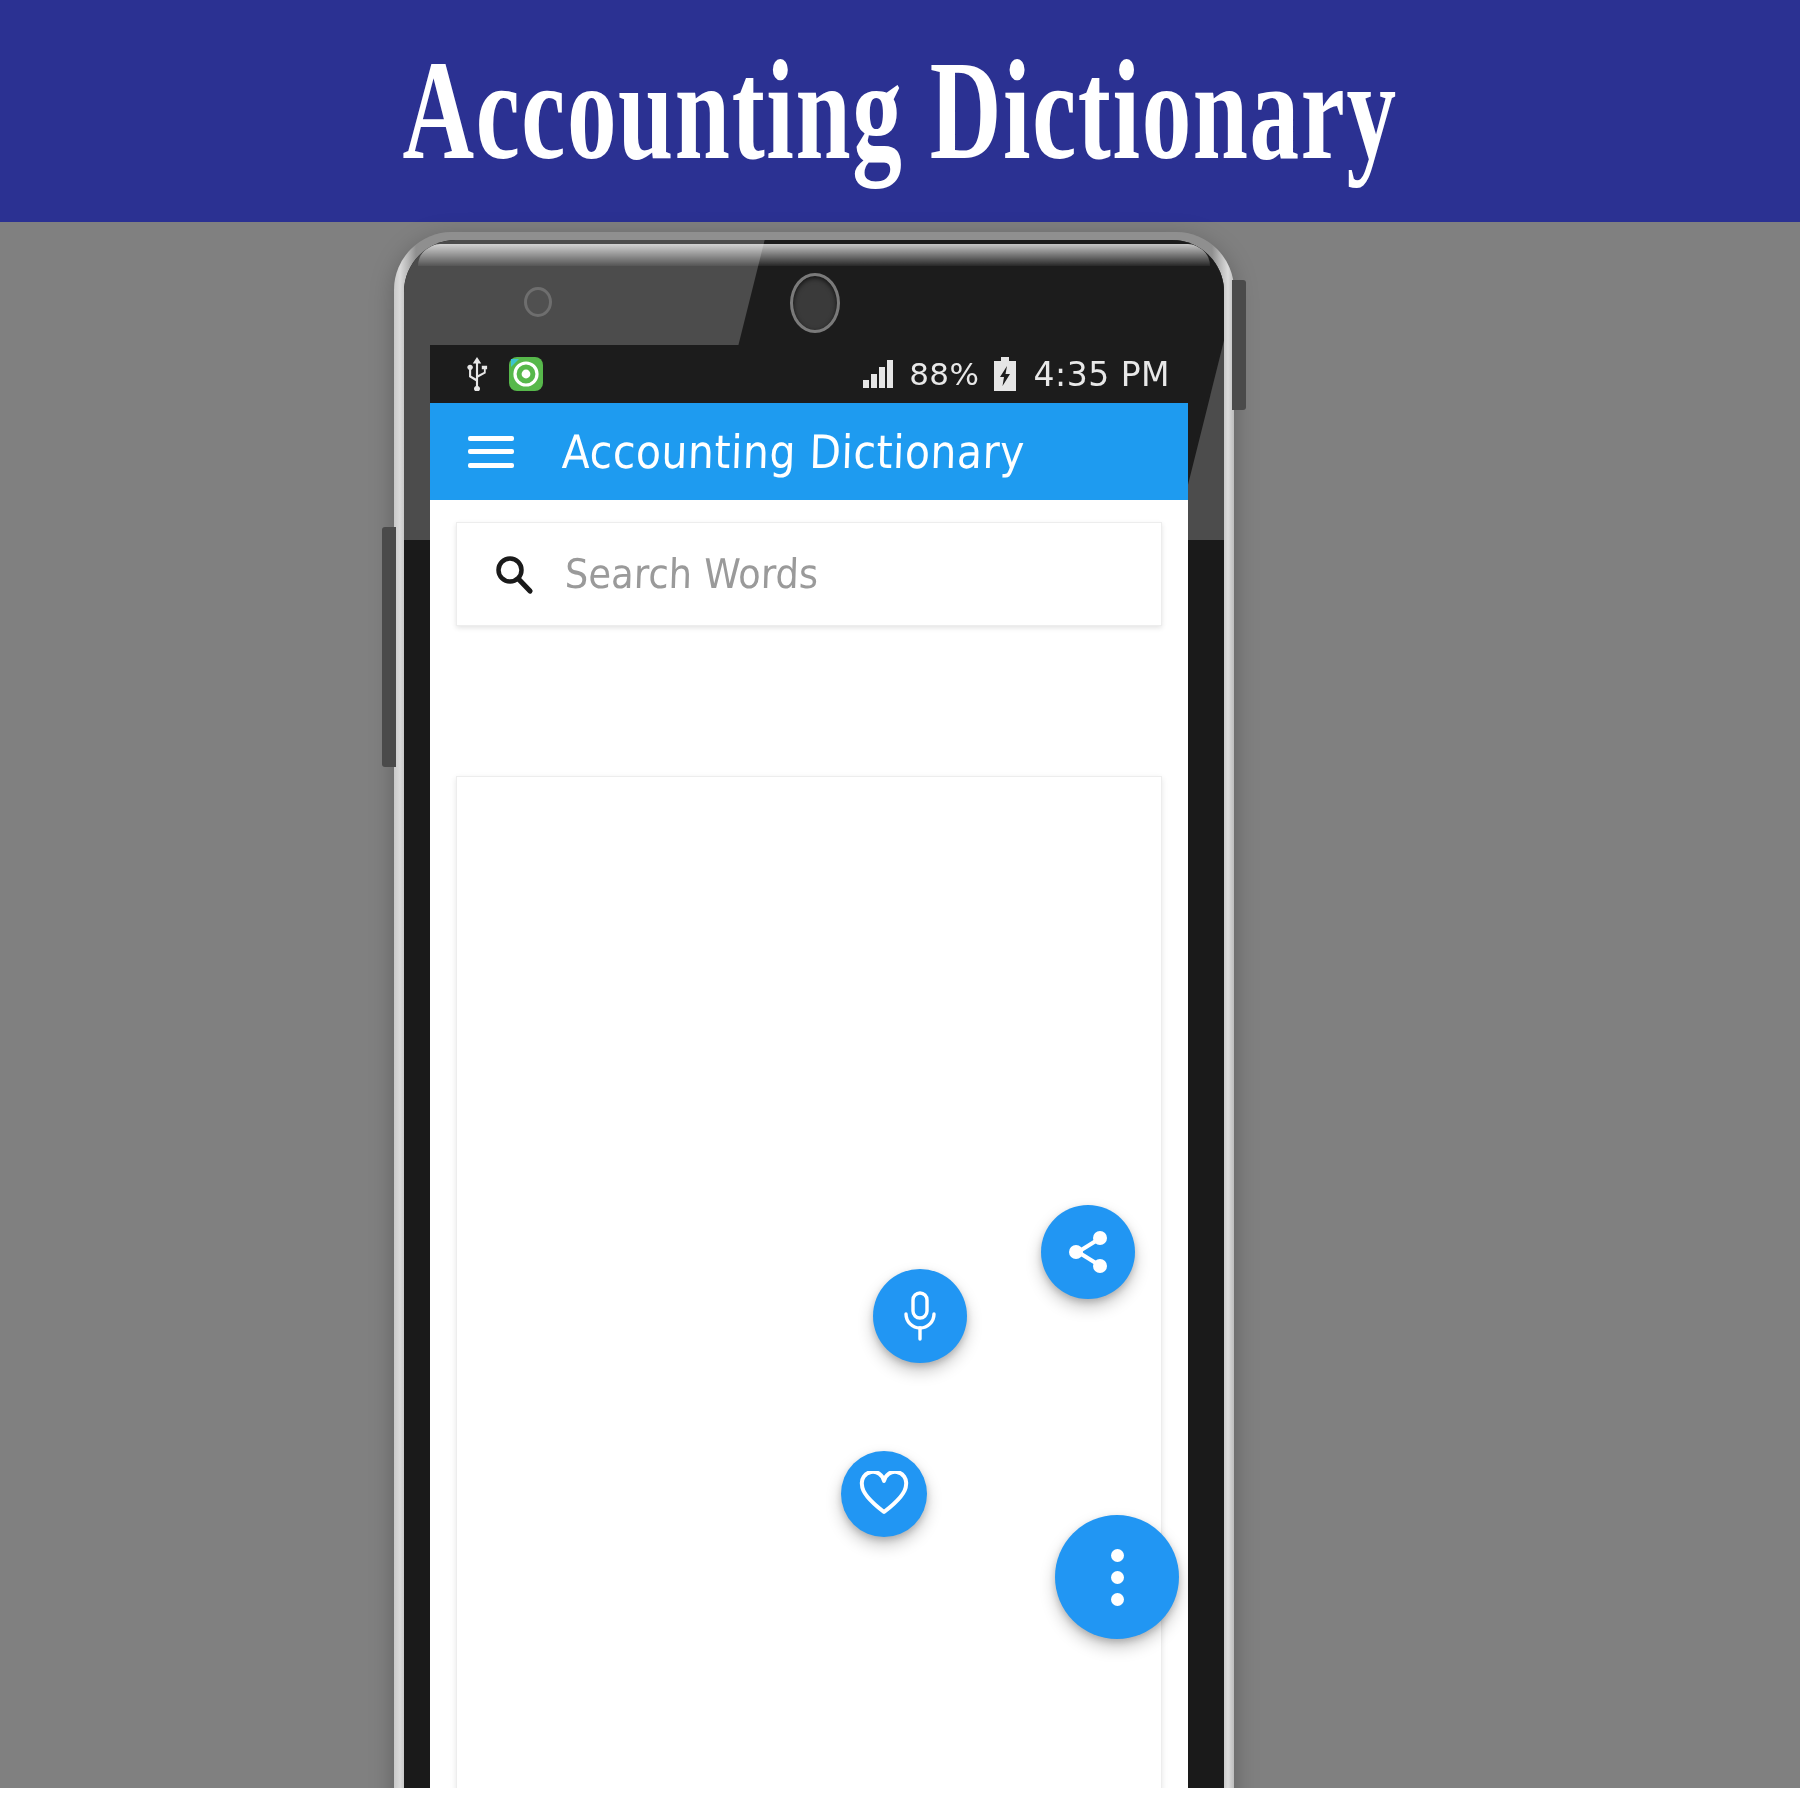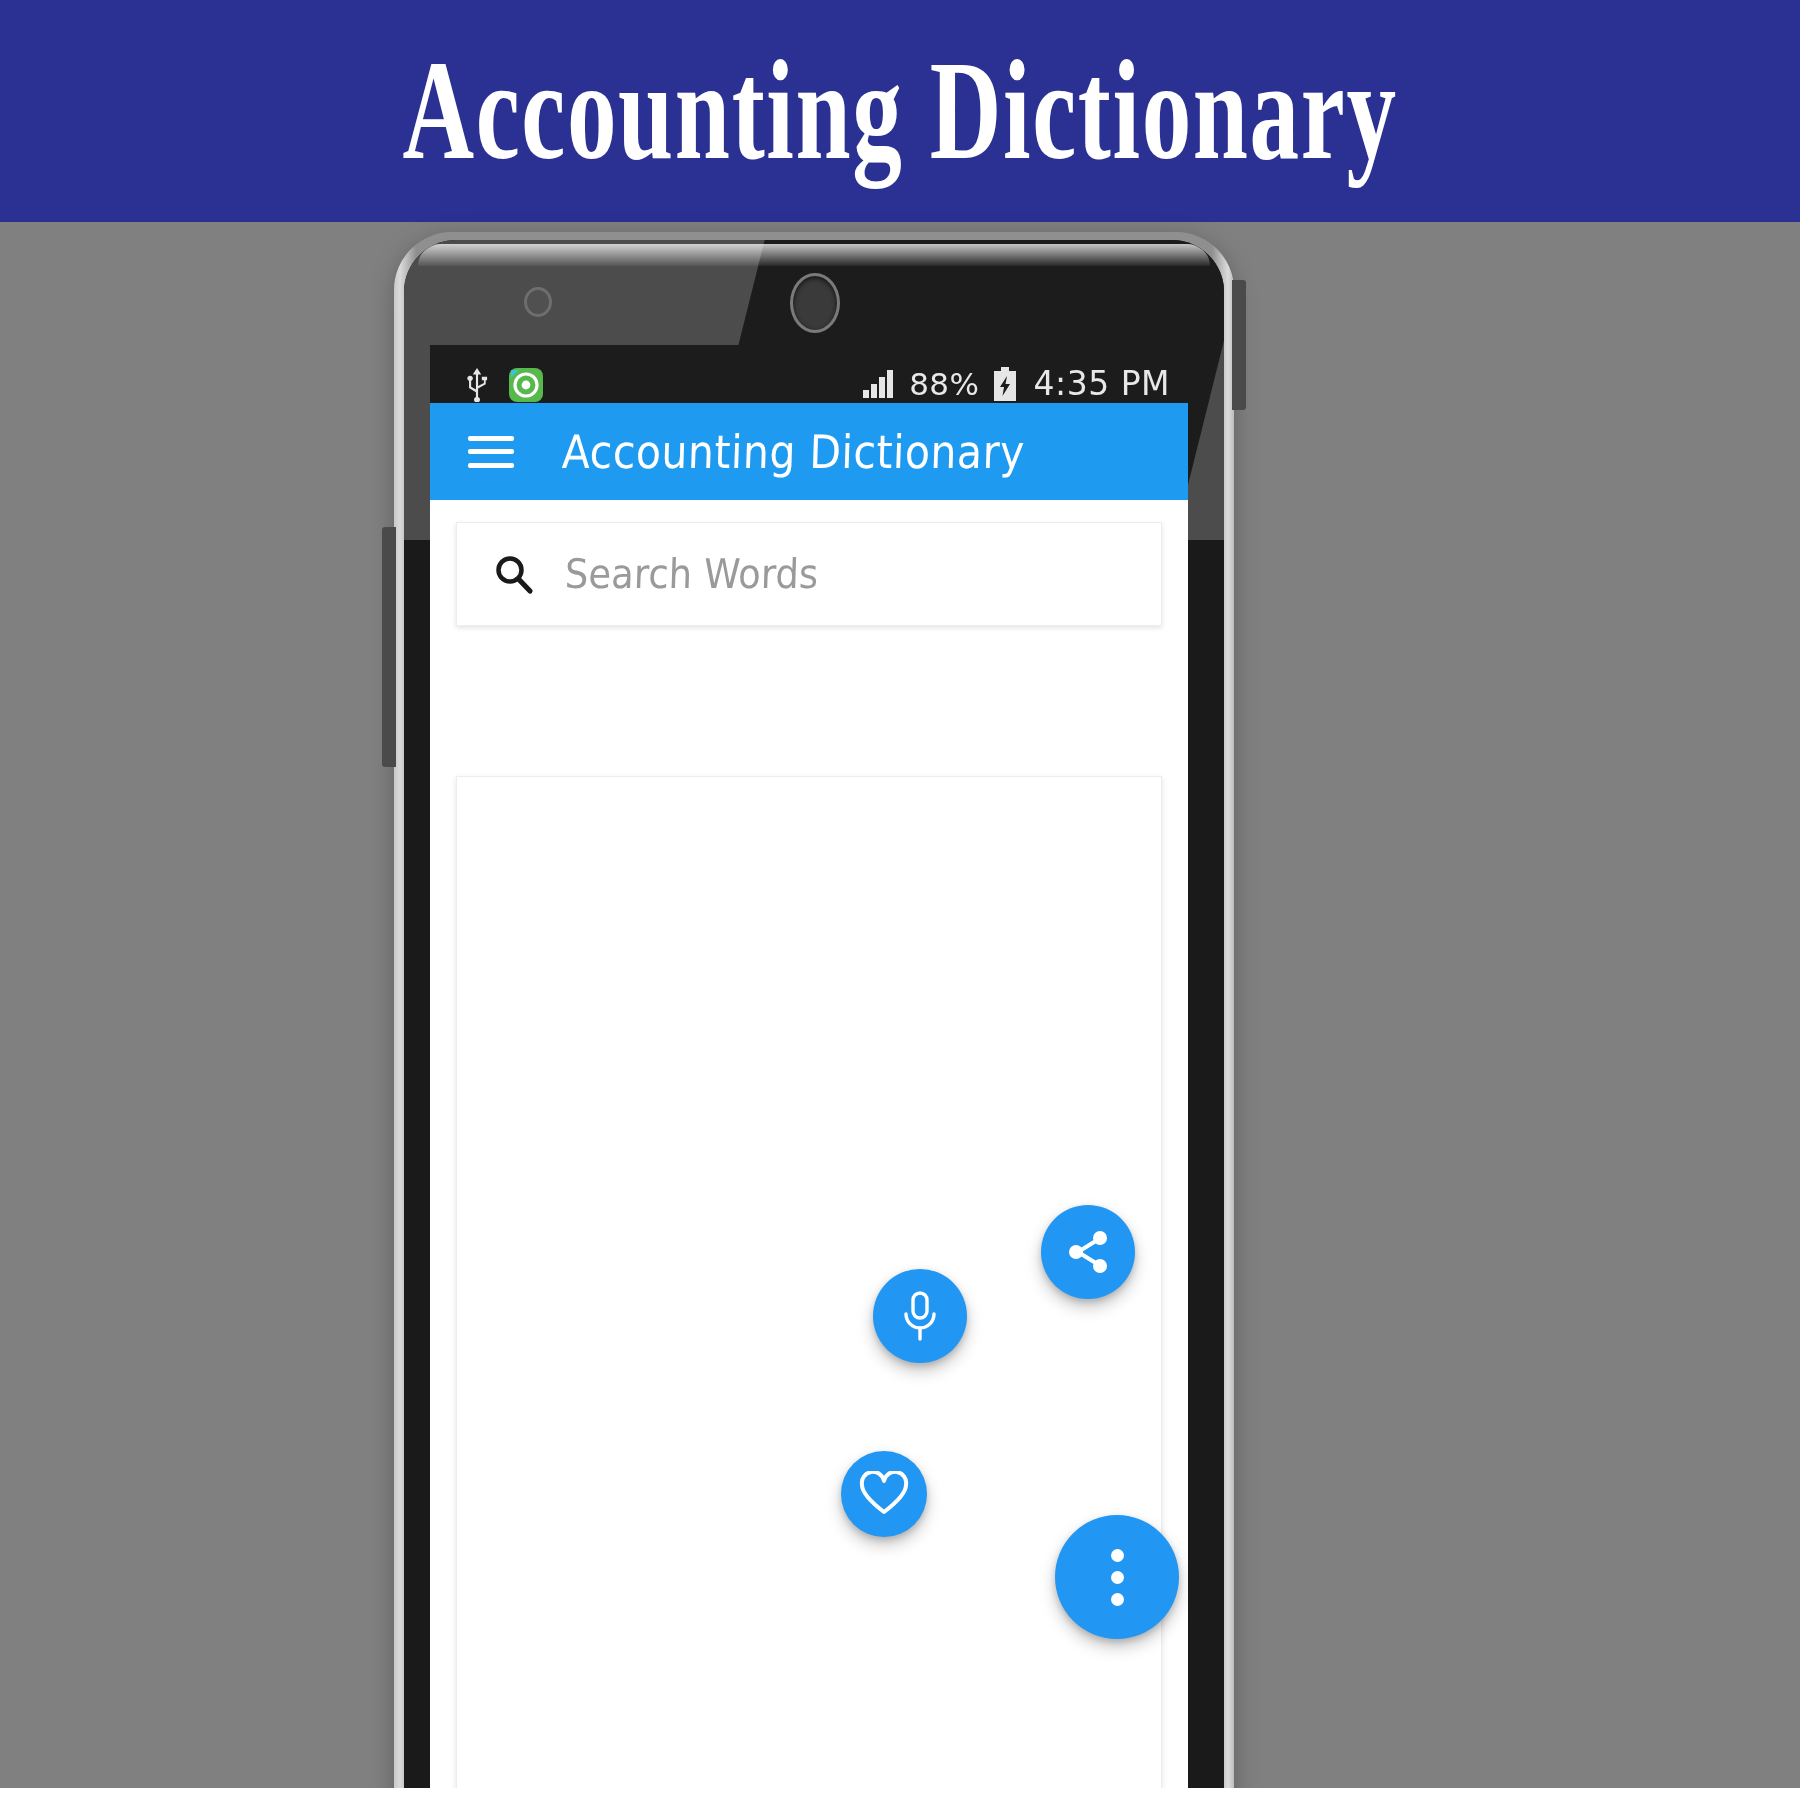--- a/index.html
+++ b/index.html
@@ -148,21 +148,21 @@
     background: #ffffff;
     overflow: hidden;
   }
 
   
   .statusbar {
     position: relative;
     height: 58px;
     background: #1c1c1c;
     display: flex;
-    align-items: flex-end;
+    align-items: center;
     padding: 0 18px 0 34px;
     box-sizing: border-box;
   }
   .sb-left { display: flex; align-items: center; gap: 18px; }
   .sb-right { margin-left: auto; display: flex; align-items: center; gap: 12px; }
 
   .usb-icon { width: 26px; height: 34px; display: block; }
   .appdot-icon { width: 36px; height: 36px; display: block; border-radius: 8px; }
   .signal-icon { width: 34px; height: 28px; display: block; }
   .battery-icon { width: 26px; height: 34px; display: block; }

